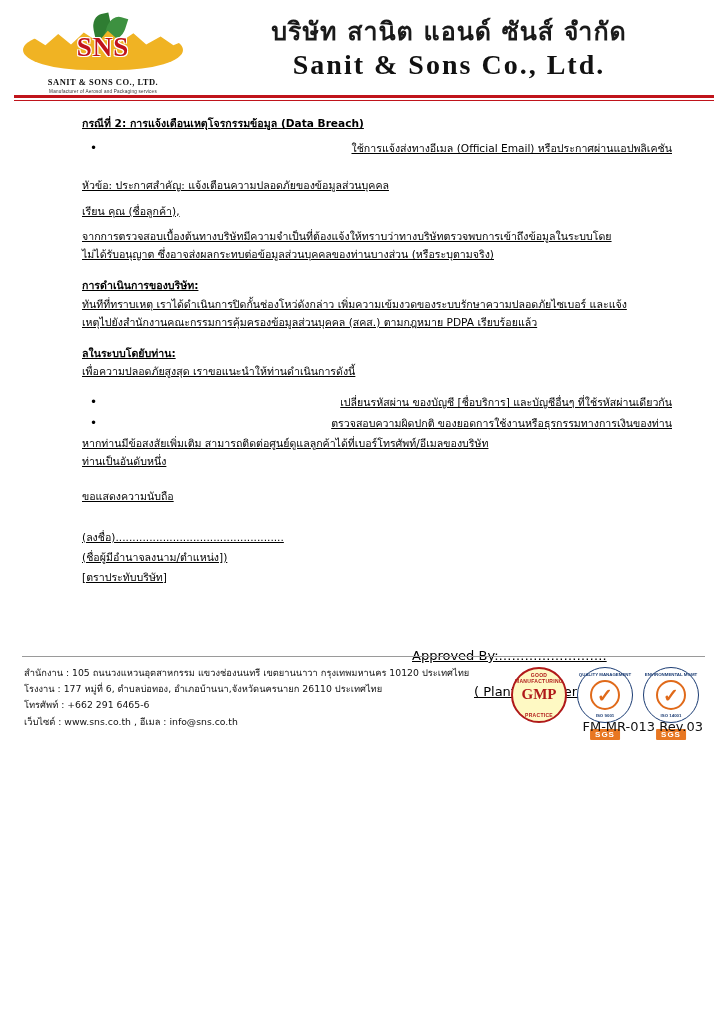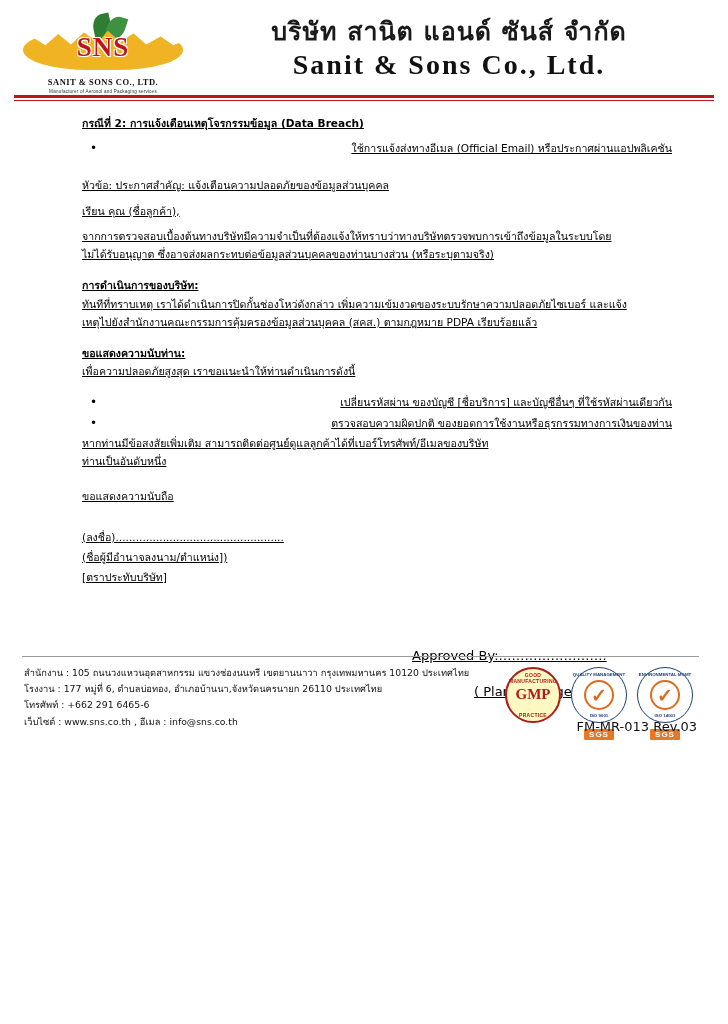--- a/index.html
+++ b/index.html
@@ -166,21 +166,21 @@
     font-size: 13px;
   }
   .approved .line2 {
     padding-left: 62px;
     margin-top: 14px;
   }
 
   
   .footer {
     position: absolute;
-    left: 0; right: 7px; bottom: 0;
+    left: 0; right: 1px; bottom: 0;
     padding: 0 22px 6px 22px;
   }
   .footer-rule {
     height: 1px;
     background: #9a9a9a;
     margin: 0 0 8px 0;
   }
   .footer-inner {
     display: flex;
     align-items: flex-start;
@@ -312,21 +312,21 @@
     <div class="gap-sm"></div>
     <p>จากการตรวจสอบเบื้องต้นทางบริษัทมีความจำเป็นที่ต้องแจ้งให้ทราบว่าทางบริษัทตรวจพบการเข้าถึงข้อมูลในระบบโดย</p>
     <p>ไม่ได้รับอนุญาต ซึ่งอาจส่งผลกระทบต่อข้อมูลส่วนบุคคลของท่านบางส่วน (หรือระบุตามจริง)</p>
 
     <div class="gap-md"></div>
     <p class="bold">การดำเนินการของบริษัท:</p>
     <p>ทันทีที่ทราบเหตุ เราได้ดำเนินการปิดกั้นช่องโหว่ดังกล่าว  เพิ่มความเข้มงวดของระบบรักษาความปลอดภัยไซเบอร์ และแจ้ง</p>
     <p>เหตุไปยังสำนักงานคณะกรรมการคุ้มครองข้อมูลส่วนบุคคล (สคส.) ตามกฎหมาย PDPA เรียบร้อยแล้ว</p>
 
     <div class="gap-md"></div>
-    <p class="bold">ขอแสดงความนับท่าน:</p>
+    <p class="bold">ลในระบบโดยับท่าน:</p>
     <p>เพื่อความปลอดภัยสูงสุด เราขอแนะนำให้ท่านดำเนินการดังนี้</p>
 
     <div class="gap-md"></div>
     <ul class="bullets">
       <li>เปลี่ยนรหัสผ่าน ของบัญชี [ชื่อบริการ] และบัญชีอื่นๆ ที่ใช้รหัสผ่านเดียวกัน</li>
       <li>ตรวจสอบความผิดปกติ ของยอดการใช้งานหรือธุรกรรมทางการเงินของท่าน</li>
     </ul>
 
     <p>หากท่านมีข้อสงสัยเพิ่มเติม สามารถติดต่อศูนย์ดูแลลูกค้าได้ที่เบอร์โทรศัพท์/อีเมลของบริษัท</p>
     <p>ท่านเป็นอันดับหนึ่ง</p>

